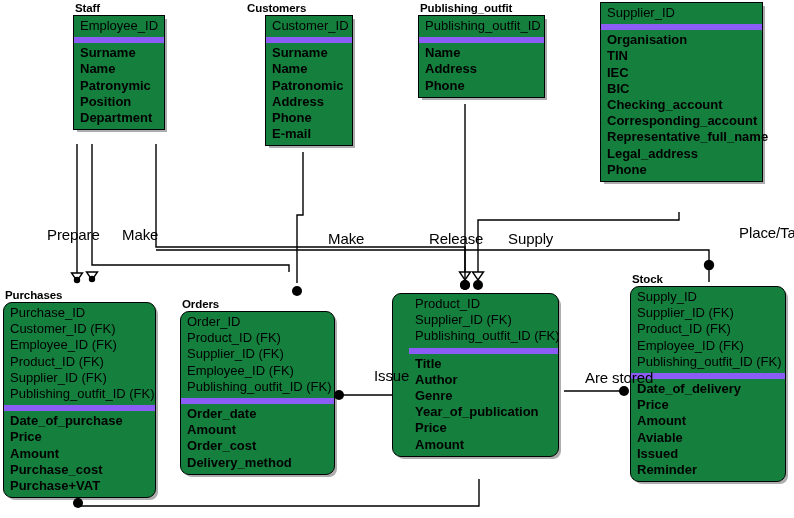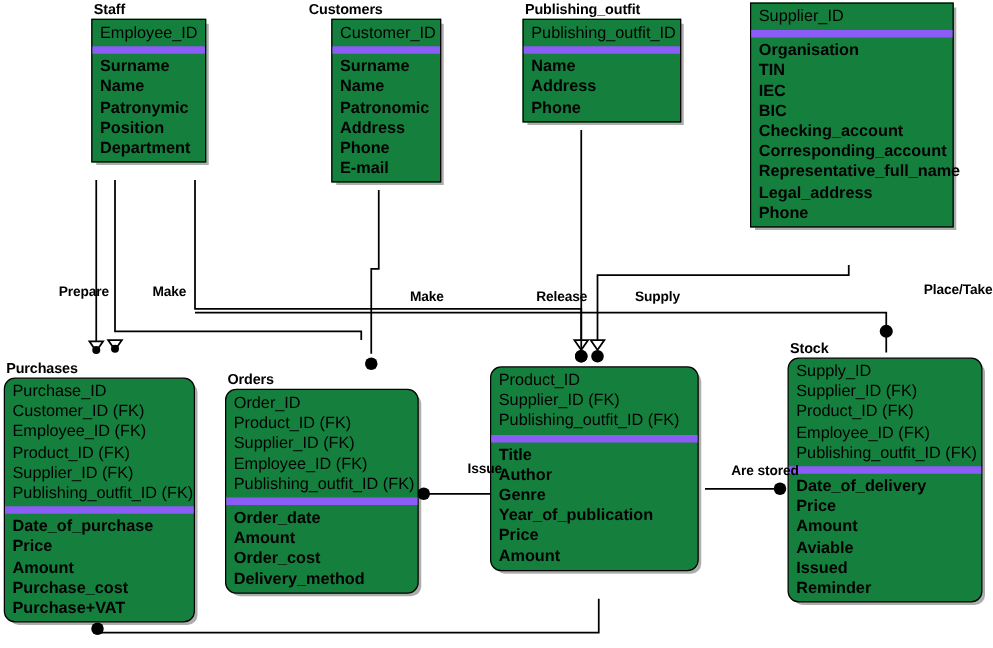--- a/index.html
+++ b/index.html
@@ -54,22 +54,22 @@
   .attr {
     font-size: 13px;
     line-height: 16.2px;
     white-space: nowrap;
     padding-left: 6px;
     font-family: "Liberation Sans", sans-serif;
   }
   
   .rel-label {
     position: absolute;
-    font-size: 11px;
-    font-weight: bold;
+    font-size: 15px;
+    font-weight: normal;
     white-space: nowrap;
     letter-spacing: -0.1px;
     line-height: 13px;
     padding-left: 25px;
   }
   
   svg.links {
     position: absolute;
     left: 0; top: 0;
     width: 794px;
@@ -257,21 +257,21 @@
       <div class="attr-group">
         <div class="attr">Order_date</div>
         <div class="attr">Amount</div>
         <div class="attr">Order_cost</div>
         <div class="attr">Delivery_method</div>
       </div>
     </div>
   </div>
 
   <div class="entity" style="left:392px; top:293px;">
-    <div class="entity-box rounded" style="width:167px;">
+    <div class="entity-box rounded" style="width:167px;padding-left:16px;">
       <div class="attr-group">
         <div class="attr">Product_ID</div>
         <div class="attr">Supplier_ID (FK)</div>
         <div class="attr">Publishing_outfit_ID (FK)</div>
       </div>
       <div class="attr-group">
         <div class="attr">Title</div>
         <div class="attr">Author</div>
         <div class="attr">Genre</div>
         <div class="attr">Year_of_publication</div>

